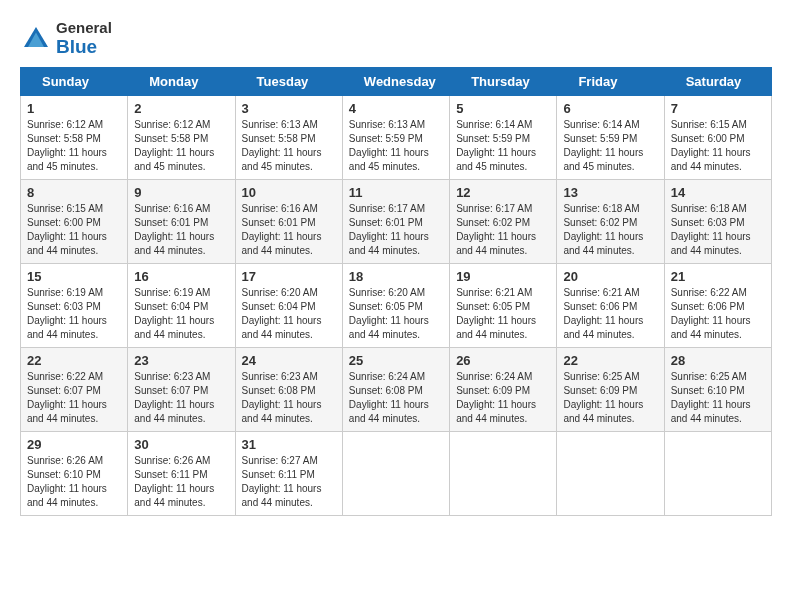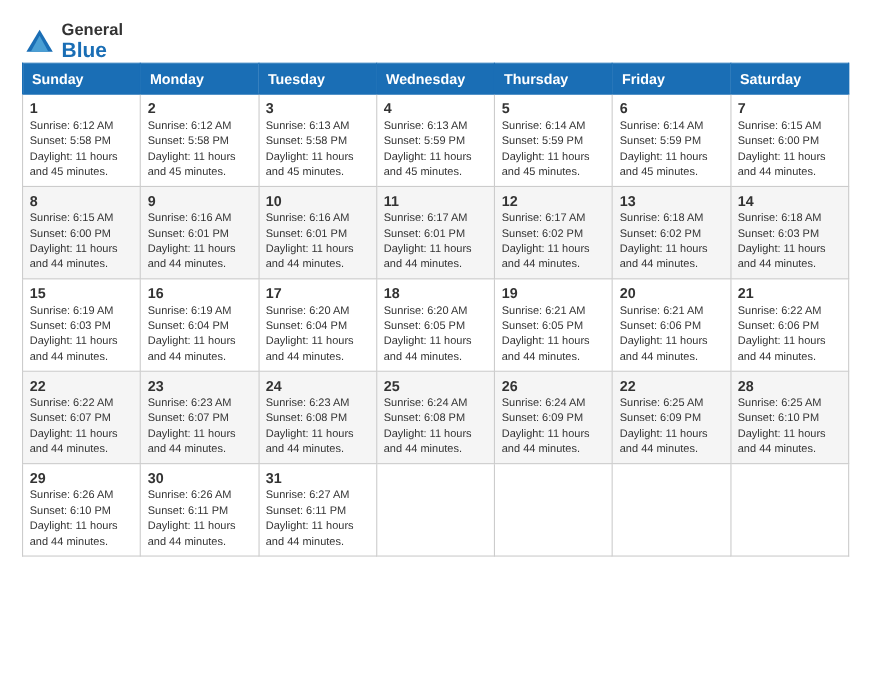--- a/index.html
+++ b/index.html
@@ -7,20 +7,21 @@
       font-family: Arial, sans-serif;
       background: #fff;
       width: 792px;
       min-height: 612px;
       padding: 20px;
     }
     .header {
       display: flex;
       justify-content: space-between;
       align-items: flex-start;
+      margin-bottom: 10px;
     }
     .logo {
       display: flex;
       align-items: center;
       gap: 4px;
     }
     .logo-text {
       display: flex;
       flex-direction: column;
       line-height: 1.1;
@@ -53,21 +54,21 @@
     }
     .calendar {
       width: 100%;
       border-collapse: collapse;
       table-layout: fixed;
     }
     .calendar th {
       background: #1a6eb5;
       color: #fff;
       text-align: left;
-      padding: 6px 8px;
+      padding: 6px 21px;
       font-size: 13px;
       font-weight: bold;
       border: 1px solid #1a6eb5;
     }
     .calendar td {
       vertical-align: top;
       border: 1px solid #ccc;
       padding: 5px 6px;
       font-size: 10.5px;
       color: #333;

